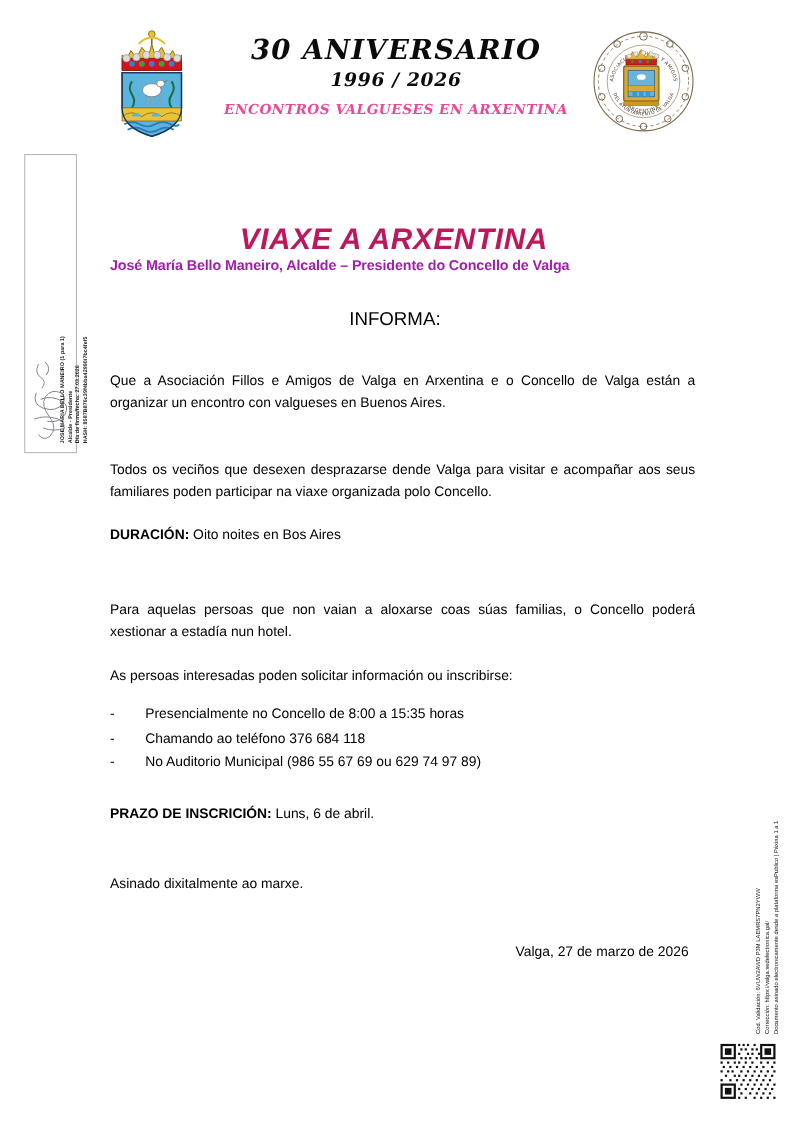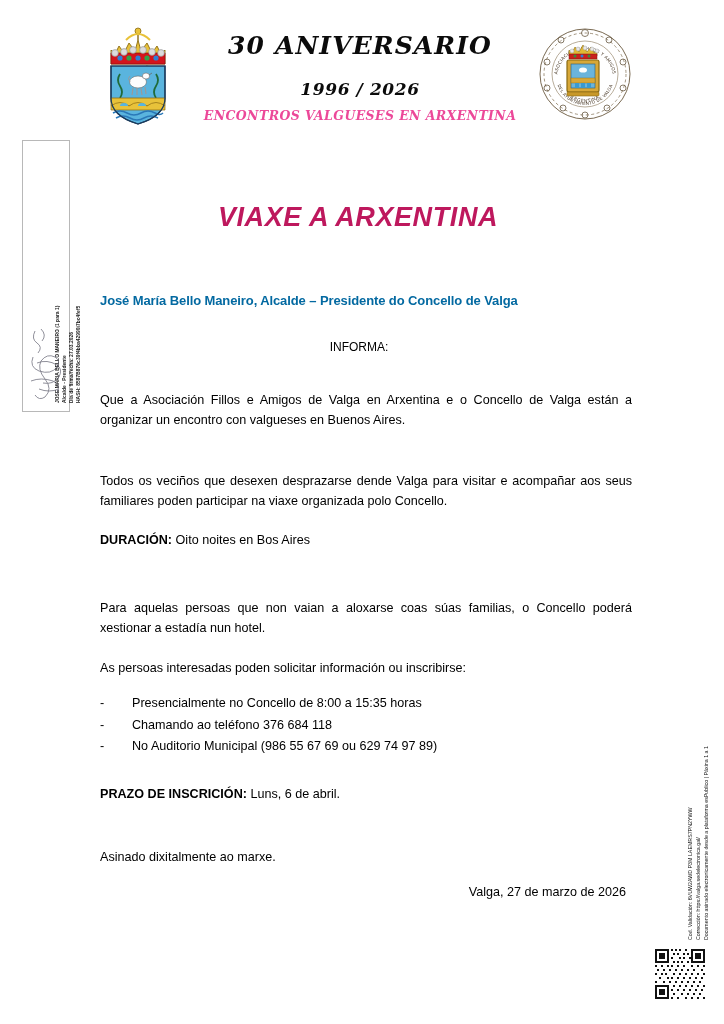--- a/index.html
+++ b/index.html
@@ -44,21 +44,21 @@
     font-weight: 700;
     letter-spacing: 1.1px;
     line-height: 1.05;
     color: #0b0b0b;
   }
   #anniversary-years {
     font-size: 17px;
     font-style: italic;
     font-weight: 700;
     letter-spacing: 0.6px;
-    margin-top: 20px;
+    margin-top: 4px;
     color: #0b0b0b;
   }
   #event-subtitle {
     font-size: 12.5px;
     font-style: italic;
     font-weight: 700;
     letter-spacing: 0.4px;
     margin-top: 9px;
     color: #ec4899;
   }
@@ -130,30 +130,29 @@
     text-align: center;
     font-size: 27px;
     font-weight: 700;
     font-style: italic;
     color: #be185d;
     letter-spacing: 0.6px;
     margin: 22px 0 0 0;
     padding-right: 16px;
   }
   #mayor-line {
-    margin-top: 60px;
     font-size: 13px;
     font-weight: 700;
     letter-spacing: -0.1px;
-    color: #0369a1;
+    color: #a21caf;
   }
   #informa-line {
     margin-top: 32px;
     text-align: center;
-    font-size: 12px;
+    font-size: 17px;
     font-weight: 400;
     padding-right: 14px;
   }
   .para {
     font-size: 12.6px;
     line-height: 1.62;
     text-align: justify;
     margin: 0;
   }
   #para-1 { margin-top: 36px; }
@@ -181,21 +180,21 @@
   #contact-list li .dash {
     position: absolute;
     left: 0; top: 0;
   }
   #prazo-line { margin-top: 26px; }
   #closing-line {
     margin-top: 46px;
     font-size: 12.6px;
   }
   #place-date {
-    margin-top: 21px;
+    margin-top: 48px;
     text-align: right;
     font-size: 12.6px;
     padding-right: 6px;
   }
 </style>
 </head>
 <body>
 
 <div id="header">
 

